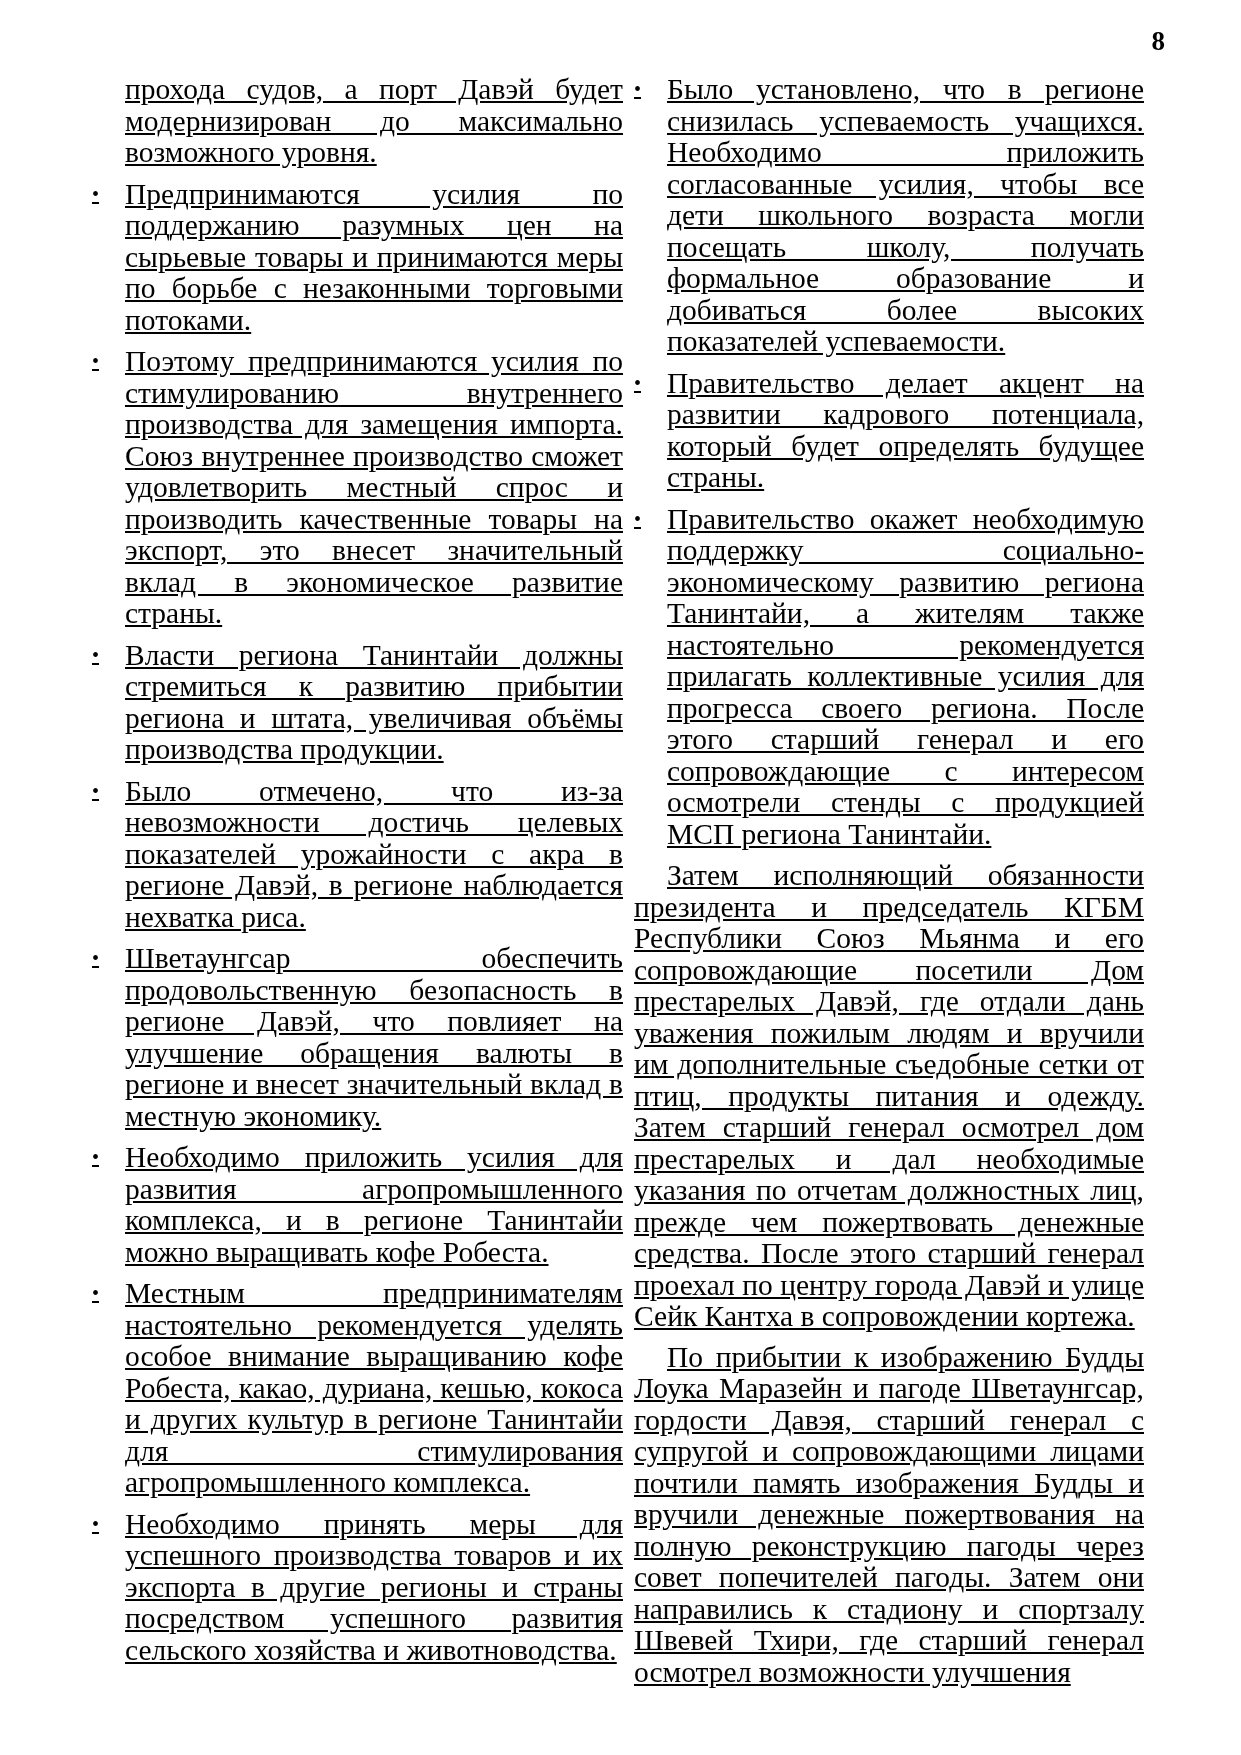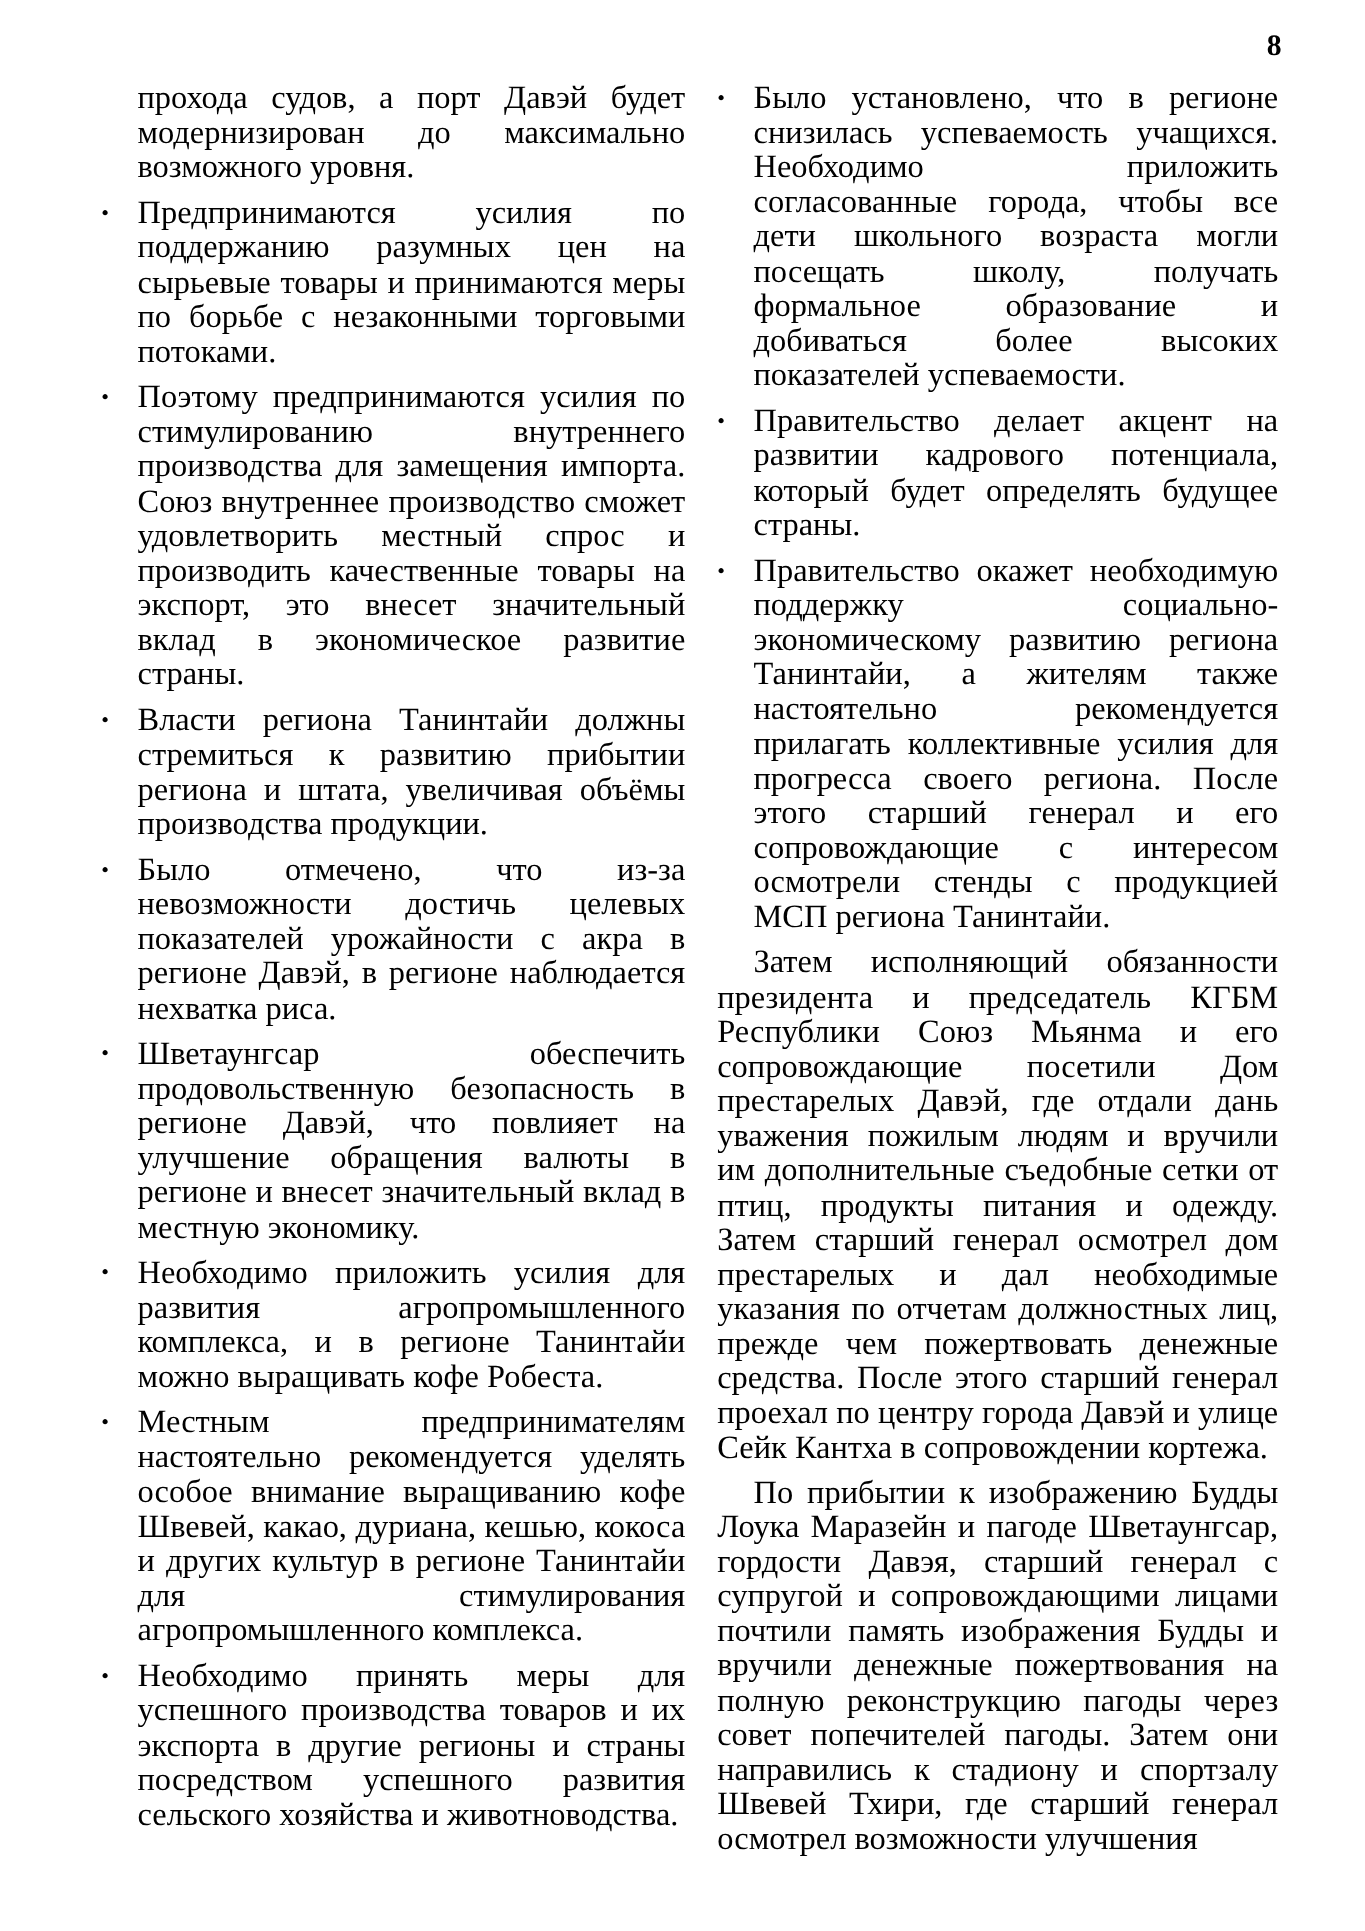--- a/index.html
+++ b/index.html
@@ -24,21 +24,22 @@
     right: 76px;
     font-weight: bold;
     font-size: 27px;
     line-height: 30px;
   }
   .columns {
     position: absolute;
     top: 74px;
     left: 92px;
     display: flex;
-    gap: 29px;
+    gap: 11px;
+    text-decoration: underline;
   }
   .col-left  { width: 531px; }
   .col-right { width: 510px; }
 
   .cont {
     margin: 0 0 10px 33px;
     text-align: justify;
   }
   .bullet-item {
     display: flex;
@@ -90,32 +91,32 @@
       <div class="bullet-item">
         <span class="bullet">•</span>
         <div class="btext">Шветаунгсар обеспечить продовольственную безопасность в регионе Давэй, что повлияет на улучшение обращения валюты в регионе и внесет значительный вклад в местную экономику.</div>
       </div>
       <div class="bullet-item">
         <span class="bullet">•</span>
         <div class="btext">Необходимо приложить усилия для развития агропромышленного комплекса, и в регионе Танинтайи можно выращивать кофе Робеста.</div>
       </div>
       <div class="bullet-item">
         <span class="bullet">•</span>
-        <div class="btext">Местным предпринимателям настоятельно рекомендуется уделять особое внимание выращиванию кофе Швевей, какао, дуриана, кешью, кокоса и других культур в регионе Танинтайи для стимулирования агропромышленного комплекса.</div>
+        <div class="btext">Местным предпринимателям настоятельно рекомендуется уделять особое внимание выращиванию кофе Робеста, какао, дуриана, кешью, кокоса и других культур в регионе Танинтайи для стимулирования агропромышленного комплекса.</div>
       </div>
       <div class="bullet-item">
         <span class="bullet">•</span>
         <div class="btext">Необходимо принять меры для успешного производства товаров и их экспорта в другие регионы и страны посредством успешного развития сельского хозяйства и животноводства.</div>
       </div>
     </div>
 
     <div class="col-right">
       <div class="bullet-item">
         <span class="bullet">•</span>
-        <div class="btext">Было установлено, что в регионе снизилась успеваемость учащихся. Необходимо приложить согласованные города, чтобы все дети школьного возраста могли посещать школу, получать формальное образование и добиваться более высоких показателей успеваемости.</div>
+        <div class="btext">Было установлено, что в регионе снизилась успеваемость учащихся. Необходимо приложить согласованные усилия, чтобы все дети школьного возраста могли посещать школу, получать формальное образование и добиваться более высоких показателей успеваемости.</div>
       </div>
       <div class="bullet-item">
         <span class="bullet">•</span>
         <div class="btext">Правительство делает акцент на развитии кадрового потенциала, который будет определять будущее страны.</div>
       </div>
       <div class="bullet-item">
         <span class="bullet">•</span>
         <div class="btext">Правительство окажет необходимую поддержку социально-экономическому развитию региона Танинтайи, а жителям также настоятельно рекомендуется прилагать коллективные усилия для прогресса своего региона. После этого старший генерал и его сопровождающие с интересом осмотрели стенды с продукцией МСП региона Танинтайи.</div>
       </div>
 

